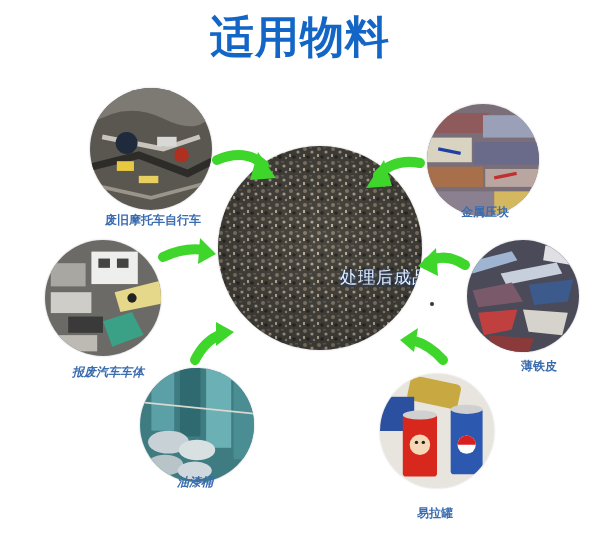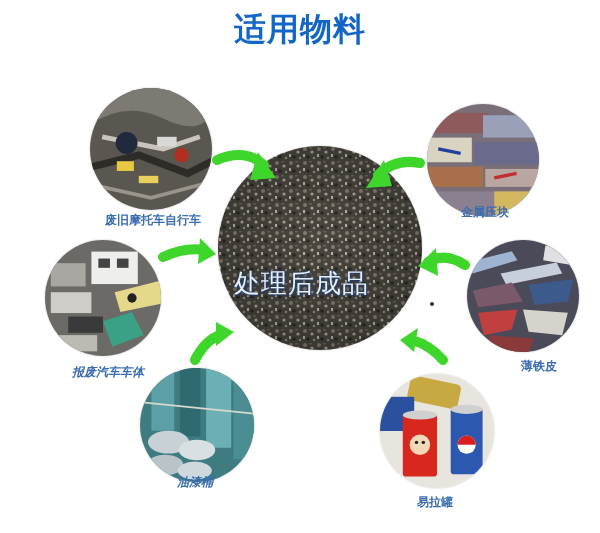--- a/index.html
+++ b/index.html
@@ -1,26 +1,26 @@
 <!DOCTYPE html>
 <html><head>
 <meta charset="utf-8">
 <style>
   html, body { margin: 0; padding: 0; background: #ffffff; }
   body { width: 600px; height: 533px; position: relative; overflow: hidden;
          font-family: "DejaVu Sans", "Liberation Sans", sans-serif; }
   .title { position: absolute; left: 0; top: 8px; width: 600px; text-align: center;
-           font-size: 32px; font-weight: bold; color: #1466c6; letter-spacing: 1px; }
+           font-size: 44px; font-weight: bold; color: #1466c6; letter-spacing: 1px; }
   .circle { position: absolute; border-radius: 50%; overflow: hidden;
             box-shadow: 0 0 2px rgba(0,0,0,0.25); }
   .circle svg { display: block; width: 100%; height: 100%; }
   .label { position: absolute; text-align: center; font-size: 12px; font-weight: bold;
            color: #3a6cb0; white-space: nowrap; }
-  .center-label { position: absolute; left: 16px; width: 100%; text-align: left; top: 120px;
-           font-size: 26px; color: #e6eef8; text-shadow: 0 0 3px #1f3c6e, 1px 1px 2px #1f3c6e; letter-spacing: 1px; }
+  .center-label { position: absolute; left: 8px; width: 100%; text-align: right; top: 120px;
+           font-size: 17px; color: #e6eef8; text-shadow: 0 0 3px #1f3c6e, 1px 1px 2px #1f3c6e; letter-spacing: 1px; }
   .arrows { position: absolute; left: 0; top: 0; width: 600px; height: 533px; pointer-events: none; }
   .dot { position: absolute; width: 4px; height: 4px; border-radius: 50%; background: #333; }
 </style>
 </head>
 <body>
 
 <div class="title">适用物料</div>
 
 <div class="circle" style="left:218px; top:146px; width:204px; height:204px;">
   <svg viewBox="0 0 204 204">
@@ -135,21 +135,21 @@
     <ellipse cx="35" cy="36" rx="15" ry="4" fill="#d0d0d0"></ellipse>
     <circle cx="35" cy="62" r="9" fill="#f4d8b8"></circle>
     <circle cx="32" cy="60" r="1.5" fill="#222"></circle>
     <circle cx="38" cy="60" r="1.5" fill="#222"></circle>
     <rect x="62" y="30" width="28" height="58" rx="3" fill="#2c58b0"></rect>
     <ellipse cx="76" cy="31" rx="14" ry="4" fill="#d0d0d0"></ellipse>
     <circle cx="76" cy="62" r="8" fill="#ffffff"></circle>
     <path d="M68 62 A8 8 0 0 1 84 62Z" fill="#d82020"></path>
   </svg>
 </div>
-<div class="label" style="left:400px; top:494px; width:70px;">易拉罐</div>
+<div class="label" style="left:400px; top:505px; width:70px;">易拉罐</div>
 
 <div class="dot" style="left:430px; top:302px;"></div>
 
 <svg class="arrows" viewBox="0 0 600 533">
   <g fill="none" stroke="#3ed62a" stroke-width="10" stroke-linecap="round">
     <path d="M217 160 Q245 148 264 165"></path>
     <path d="M420 163 Q395 158 378 175"></path>
     <path d="M163 257 Q185 247 204 250"></path>
     <path d="M465 265 Q445 252 428 262"></path>
     <path d="M195 360 Q205 340 222 334"></path>

